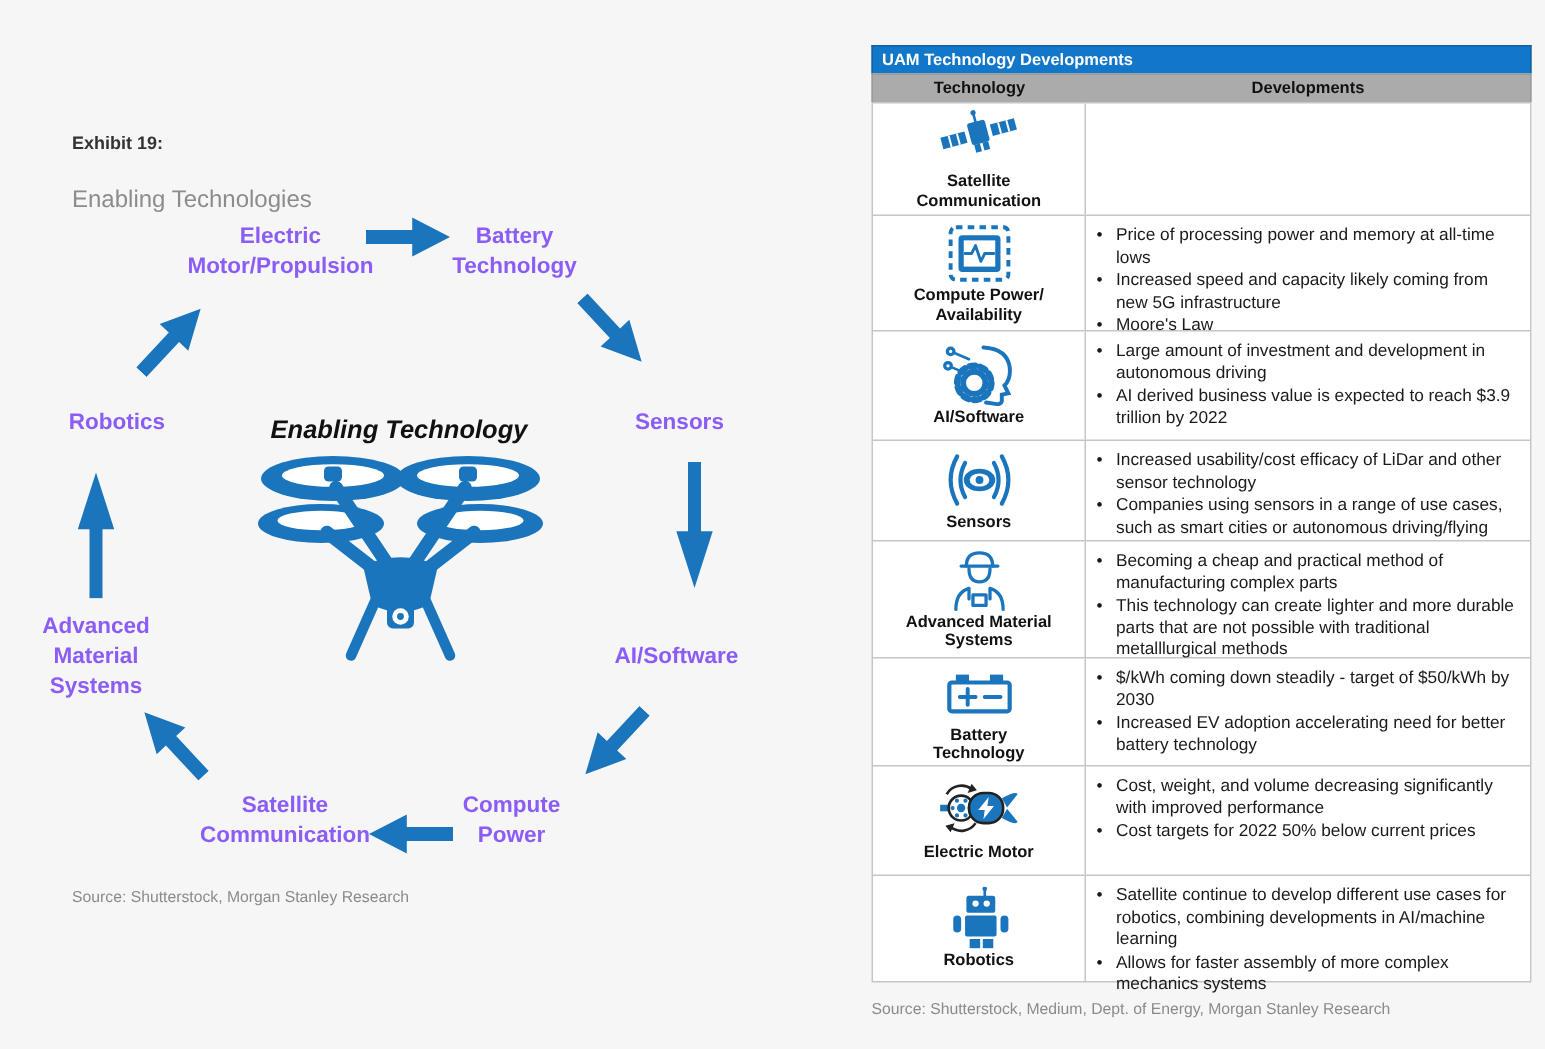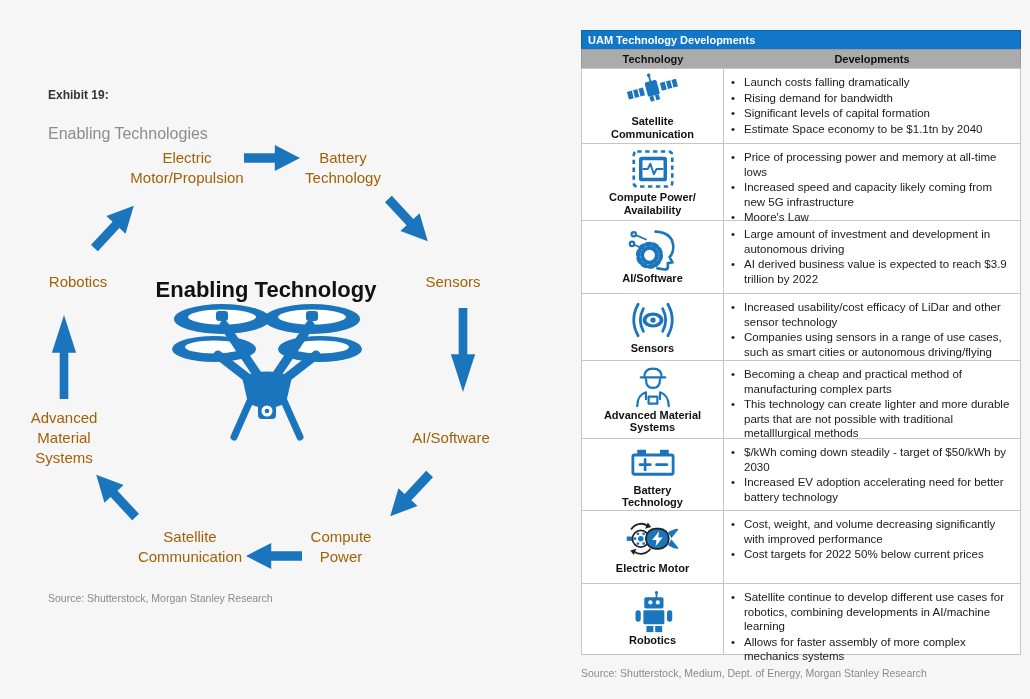--- a/index.html
+++ b/index.html
@@ -6,32 +6,32 @@
   html,body { width:1030px; height:699px; }
   body { font-family:"Liberation Sans", sans-serif; background:#f6f6f7; overflow:hidden; }
   #root { position:relative; width:1030px; height:699px; background:#f6f6f7; }
 
   
   .exhibit-label { position:absolute; left:48px; top:88px; font-size:12px; font-weight:bold; color:#333;text-align:center; }
   .exhibit-title { position:absolute; left:48px; top:113px; font-size:16px; color:#8c8c8c;margin-top:12px; }
   .exhibit-source { position:absolute; left:48px; top:592px; font-size:10.5px; color:#8a8a8a; }
 
   .cycle-node { position:absolute; transform:translateX(-50%); text-align:center;
-                font-size:15px; font-weight:400; color:#a16207; line-height:20px; white-space:pre-line; }
+                font-size:15px; font-weight:700; color:#8b5cf6; line-height:20px; white-space:pre-line; }
   .n0 { left:187px; top:148px; }
   .n1 { left:343px; top:148px; }
   .n2 { left:453px; top:272px; }
   .n3 { left:451px; top:428px; }
   .n4 { left:341px; top:527px; }
   .n5 { left:190px; top:527px; }
   .n6 { left:64px;  top:408px; }
   .n7 { left:78px;  top:272px; }
 
   .center-title { position:absolute; left:266px; top:277px; transform:translateX(-50%);
-                  font-size:22px; font-weight:bold; color:#111; white-space:nowrap; }
+                  font-size:17px; font-weight:bold; color:#111; white-space:nowrap;font-style:italic; }
   .drone { position:absolute; left:172px; top:297px; width:190px; height:148px; }
 
   .arrow { position:absolute; transform-origin:50% 50%; }
   .a1 { left:244px; top:144px; width:56px; height:28px; }
   .a2 { left:379px; top:206px; width:58px; height:28px; transform:rotate(47deg); }
   .a3 { left:421px; top:337px; width:84px; height:26px; transform:rotate(90deg); }
   .a4 { left:381px; top:481px; width:58px; height:28px; transform:rotate(133deg); }
   .a5 { left:246px; top:542px; width:56px; height:28px; transform:rotate(180deg); }
   .a6 { left:87px;  top:482px; width:58px; height:28px; transform:rotate(227deg); }
   .a7 { left:22px;  top:344px; width:84px; height:26px; transform:rotate(270deg); }
@@ -261,28 +261,20 @@
     </div>
     <div class="t-body">
   <div class="t-row">
     <div class="t-cell tech">
       <svg class="row-icon">
               <use href="#satellite-icon"></use>
             </svg>
       <div class="tech-label">Satellite
 Communication</div>
     </div>
-    <div class="t-cell dev">
-      <ul class="bullets">
-              <li>Launch costs falling dramatically</li>
-              <li>Rising demand for bandwidth</li>
-              <li>Significant levels of capital formation</li>
-              <li>Estimate Space economy to be $1.1tn by 2040</li>
-            </ul>
-    </div>
   </div>
 
   <div class="t-row">
     <div class="t-cell tech">
       <svg class="row-icon">
               <use href="#chip-icon"></use>
             </svg>
       <div class="tech-label">Compute Power/
 Availability</div>
     </div>

